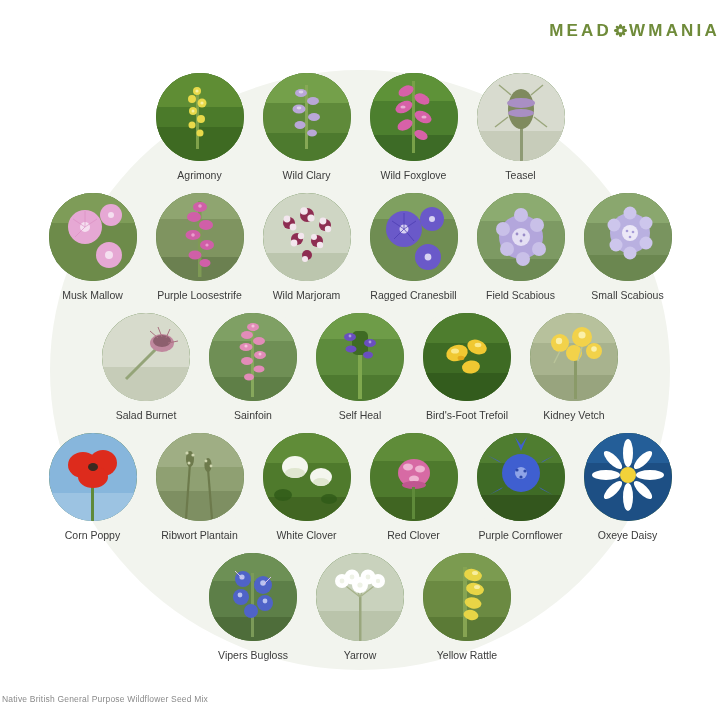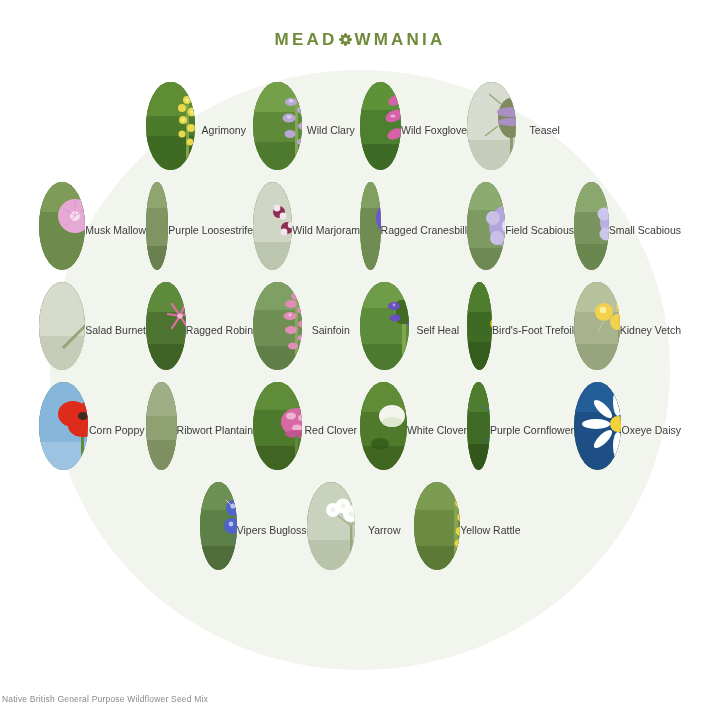--- a/index.html
+++ b/index.html
@@ -29,22 +29,22 @@
   .page {
     position: relative;
     z-index: 1;
     width: 720px;
     height: 720px;
     box-sizing: border-box;
   }
 
   
   .brand {
-    text-align: center;
-    padding-top: 30px;
+    text-align: right;
+    padding-top: 21px;
     height: 34px;
   }
   .brand-text {
     display: inline-block;
     font-size: 17px;
     letter-spacing: 3.2px;
     font-weight: bold;
     color: #6f8b3a;
     font-family: "Liberation Sans", sans-serif;
     position: relative;
@@ -64,21 +64,21 @@
     box-sizing: border-box;
   }
   .row {
     display: flex;
     justify-content: center;
     margin-bottom: 12px;
   }
   .cell {
     width: 107px;
     display: flex;
-    flex-direction: row;
+    flex-direction: column;
     align-items: center;
   }
   .thumb {
     width: 88px;
     height: 88px;
     border-radius: 50%;
     overflow: hidden;
     position: relative;
     background: #3f6b23;
   }
@@ -421,40 +421,20 @@
               <line x1="60" y1="24" x2="56" y2="14"></line>
                 <line x1="64" y1="25" x2="68" y2="16"></line>
               <line x1="56" y1="25" x2="48" y2="18"></line>
                 <line x1="66" y1="30" x2="76" y2="28"></line>
             </g>
           </svg>
         </div>
         <div class="caption">Salad Burnet</div>
       </div>
 
-      <div class="cell">
-        <div class="thumb">
-          <svg width="88" height="88" viewBox="0 0 88 88" xmlns="http://www.w3.org/2000/svg">
-            <rect width="88" height="88" fill="#4d7431"></rect>
-            <rect y="0" width="88" height="30" fill="#5e8a3c"></rect>
-            <rect y="62" width="88" height="26" fill="#3f6327"></rect>
-            <g stroke="#e06fa8" stroke-width="2.2" fill="none" stroke-linecap="round">
-              <path d="M34 34 L26 22 M34 34 L22 32 M34 34 L26 46 M34 34 L40 20 M34 34 L46 30 M34 34 L42 46"></path>
-              <path d="M58 54 L50 44 M58 54 L48 58 M58 54 L56 68 M58 54 L70 48 M58 54 L70 60"></path>
-              <path d="M60 22 L54 12 M60 22 L70 16 M60 22 L70 28"></path>
-            </g>
-            <g fill="#f4b8d6">
-              <circle cx="34" cy="34" r="2.6"></circle>
-                <circle cx="58" cy="54" r="2.2"></circle>
-                <circle cx="60" cy="22" r="2"></circle>
-            </g>
-          </svg>
-        </div>
-        <div class="caption">Ragged Robin</div>
-      </div>
 
       <div class="cell">
         <div class="thumb">
           <svg width="88" height="88" viewBox="0 0 88 88" xmlns="http://www.w3.org/2000/svg">
             <rect width="88" height="88" fill="#6f8f55"></rect>
             <rect y="0" width="88" height="28" fill="#7fa064"></rect>
             <rect y="64" width="88" height="24" fill="#5f7f47"></rect>
             <rect x="42" y="10" width="3" height="74" fill="#86a85c"></rect>
             <g fill="#e28cb8">
               <ellipse cx="44" cy="14" rx="6" ry="4"></ellipse>
@@ -590,59 +570,59 @@
                 <circle cx="55" cy="33" r="1.4"></circle>
             </g>
           </svg>
         </div>
         <div class="caption">Ribwort Plantain</div>
       </div>
 
       <div class="cell">
         <div class="thumb">
           <svg width="88" height="88" viewBox="0 0 88 88" xmlns="http://www.w3.org/2000/svg">
+            <rect width="88" height="88" fill="#4f7a2c"></rect>
+            <rect y="0" width="88" height="30" fill="#608c38"></rect>
+            <rect y="64" width="88" height="24" fill="#416622"></rect>
+            <g fill="#f4f6ee">
+              <ellipse cx="32" cy="34" rx="13" ry="11"></ellipse>
+              <ellipse cx="58" cy="44" rx="11" ry="9"></ellipse>
+            </g>
+            <g fill="#dfe6cf">
+              <ellipse cx="32" cy="40" rx="10" ry="5"></ellipse>
+              <ellipse cx="58" cy="49" rx="8" ry="4"></ellipse>
+            </g>
+            <g fill="#2f5a18" opacity="0.8">
+              <ellipse cx="20" cy="62" rx="9" ry="6"></ellipse>
+                <ellipse cx="66" cy="66" rx="8" ry="5"></ellipse>
+            </g>
+          </svg>
+        </div>
+        <div class="caption">White Clover</div>
+      </div>
+
+      <div class="cell">
+        <div class="thumb">
+          <svg width="88" height="88" viewBox="0 0 88 88" xmlns="http://www.w3.org/2000/svg">
             <rect width="88" height="88" fill="#4e7a2d"></rect>
             <rect y="0" width="88" height="28" fill="#5f8c39"></rect>
             <rect y="64" width="88" height="24" fill="#406522"></rect>
             <ellipse cx="44" cy="40" rx="16" ry="14" fill="#d76aa4"></ellipse>
             <g fill="#efb4d2">
               <ellipse cx="38" cy="34" rx="5" ry="3.4"></ellipse>
                 <ellipse cx="50" cy="36" rx="5" ry="3.4"></ellipse>
               <ellipse cx="44" cy="46" rx="5" ry="3.4"></ellipse>
             </g>
             <g fill="#c05690">
               <ellipse cx="44" cy="52" rx="12" ry="4"></ellipse>
             </g>
             <rect x="42" y="54" width="3" height="32" fill="#5f8a3a"></rect>
           </svg>
         </div>
         <div class="caption">Red Clover</div>
-      </div>
-
-      <div class="cell">
-        <div class="thumb">
-          <svg width="88" height="88" viewBox="0 0 88 88" xmlns="http://www.w3.org/2000/svg">
-            <rect width="88" height="88" fill="#4f7a2c"></rect>
-            <rect y="0" width="88" height="30" fill="#608c38"></rect>
-            <rect y="64" width="88" height="24" fill="#416622"></rect>
-            <g fill="#f4f6ee">
-              <ellipse cx="32" cy="34" rx="13" ry="11"></ellipse>
-              <ellipse cx="58" cy="44" rx="11" ry="9"></ellipse>
-            </g>
-            <g fill="#dfe6cf">
-              <ellipse cx="32" cy="40" rx="10" ry="5"></ellipse>
-              <ellipse cx="58" cy="49" rx="8" ry="4"></ellipse>
-            </g>
-            <g fill="#2f5a18" opacity="0.8">
-              <ellipse cx="20" cy="62" rx="9" ry="6"></ellipse>
-                <ellipse cx="66" cy="66" rx="8" ry="5"></ellipse>
-            </g>
-          </svg>
-        </div>
-        <div class="caption">White Clover</div>
       </div>
 
       <div class="cell">
         <div class="thumb">
           <svg width="88" height="88" viewBox="0 0 88 88" xmlns="http://www.w3.org/2000/svg">
             <rect width="88" height="88" fill="#3f6b26"></rect>
             <rect y="0" width="88" height="30" fill="#4f7d30"></rect>
             <rect y="62" width="88" height="26" fill="#33561d"></rect>
             <g fill="#3f5fd0">
               <circle cx="44" cy="40" r="19"></circle>

